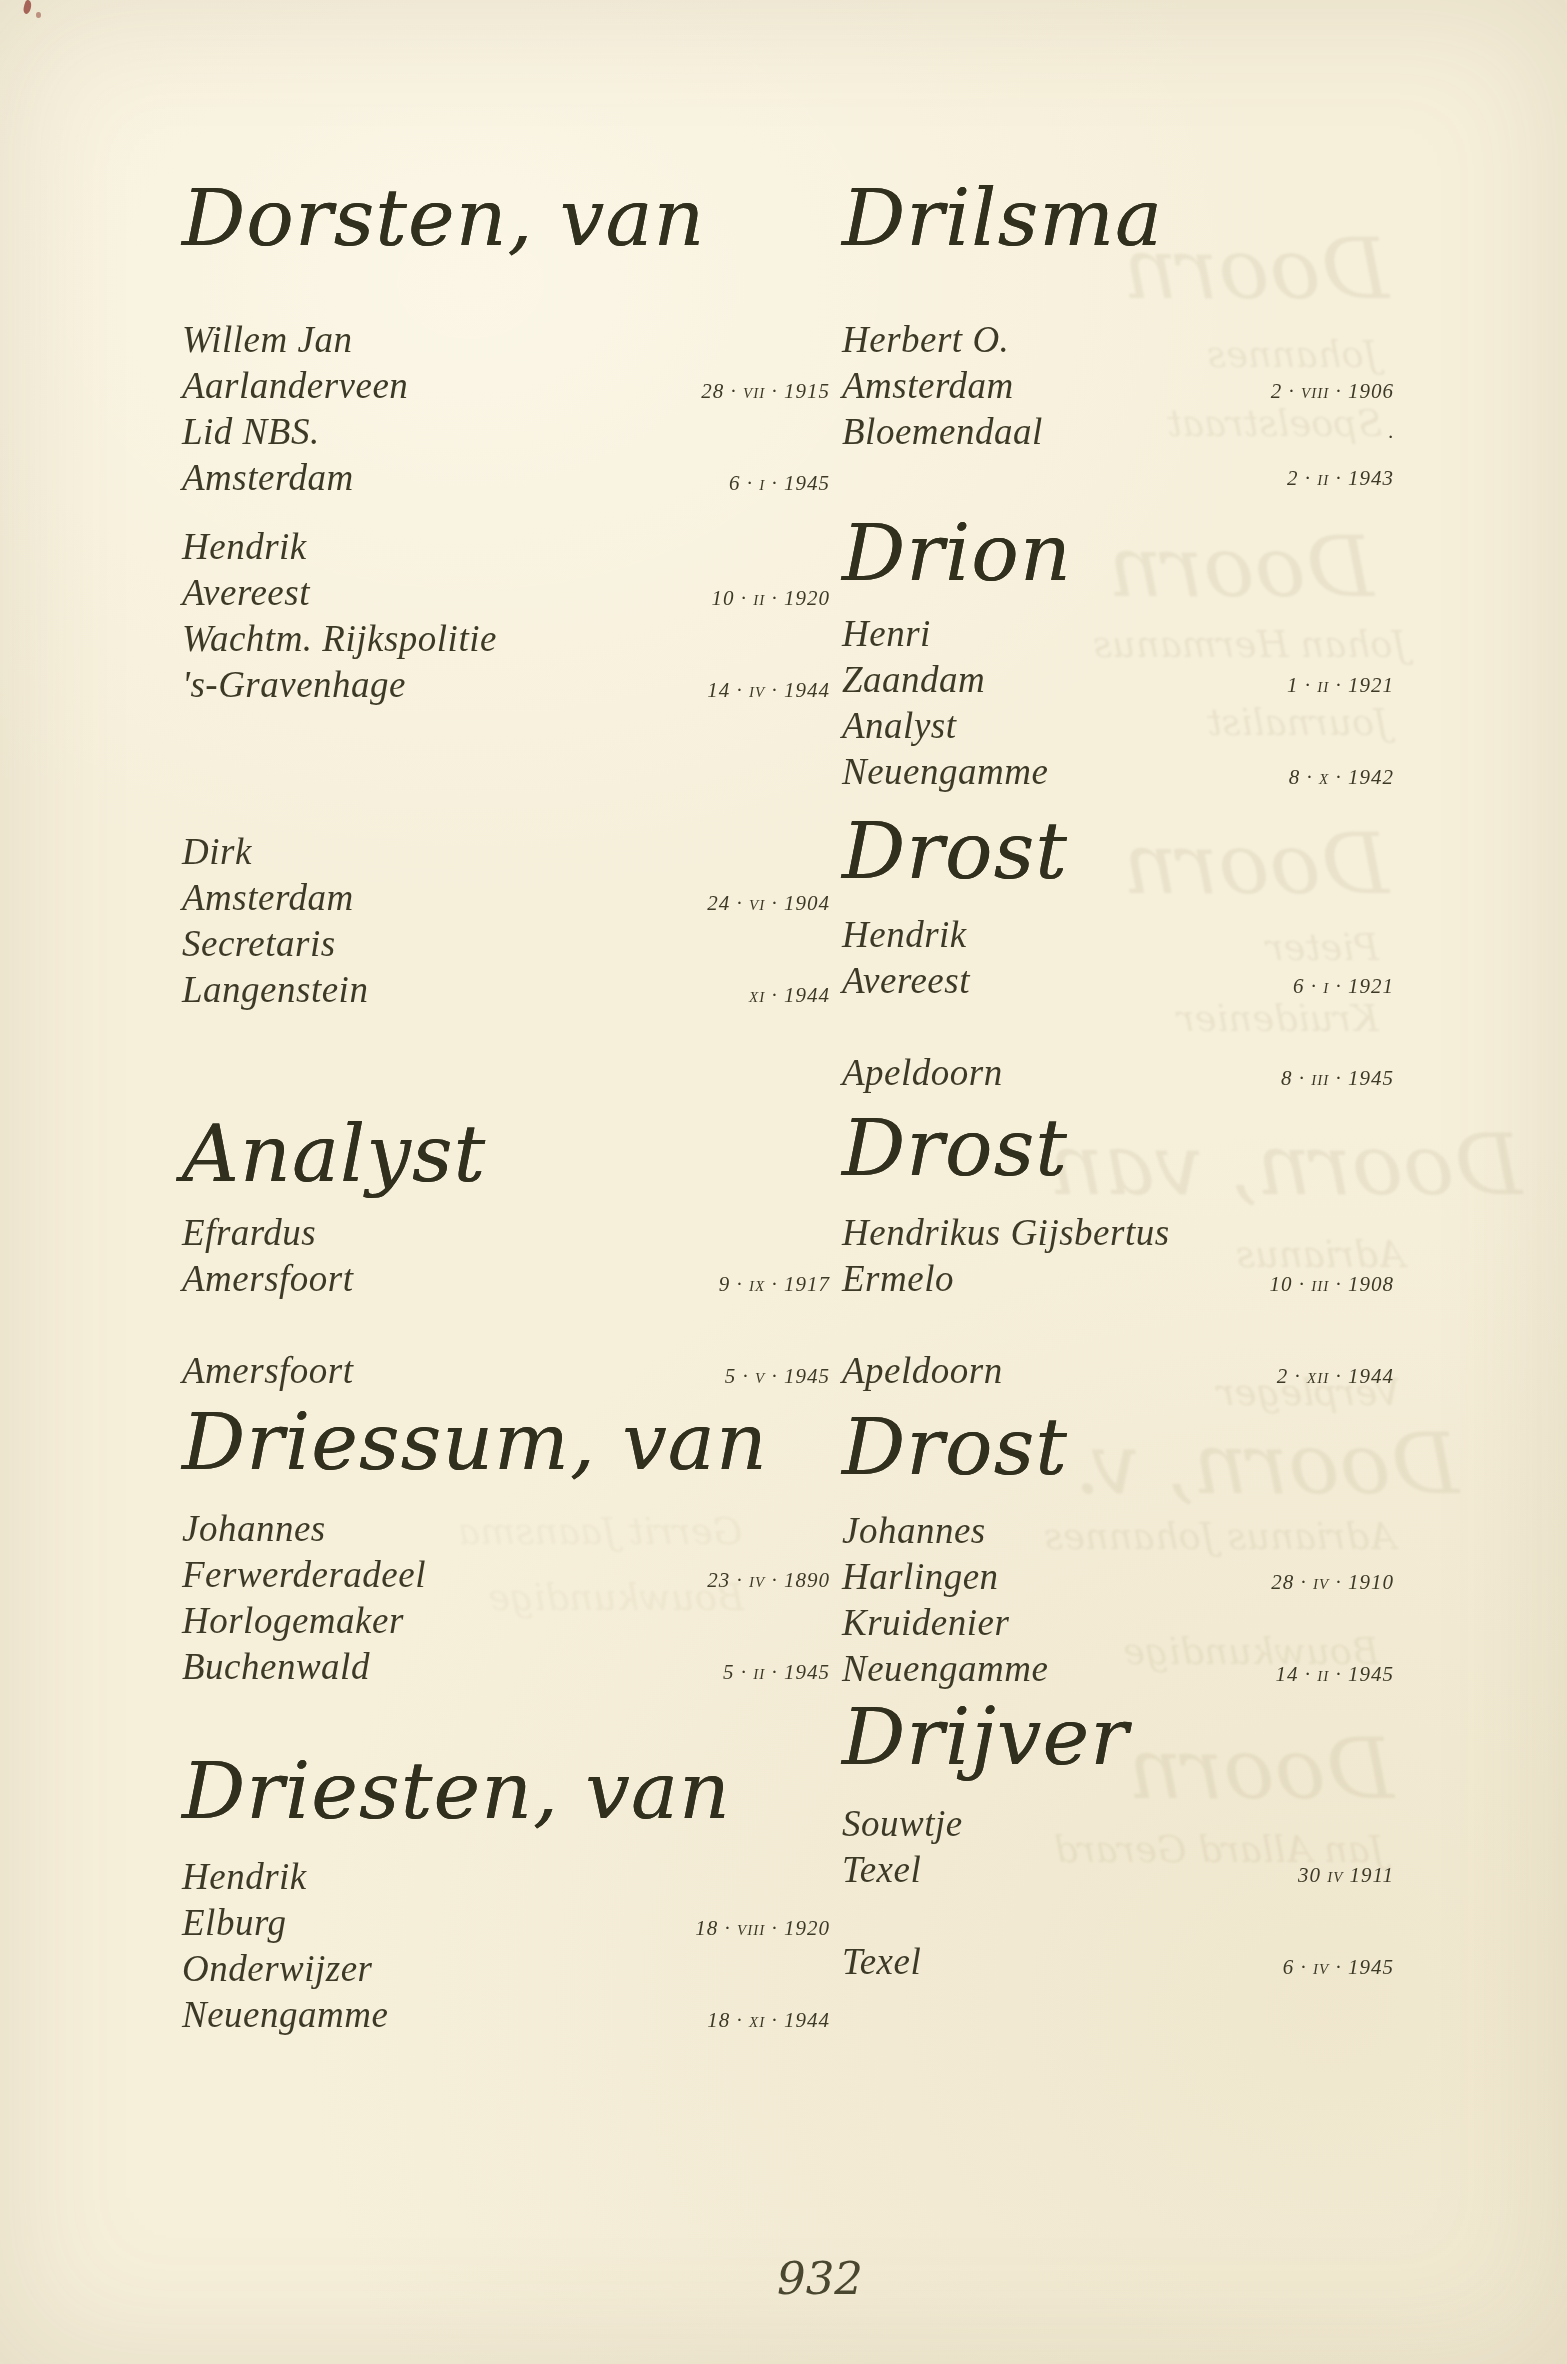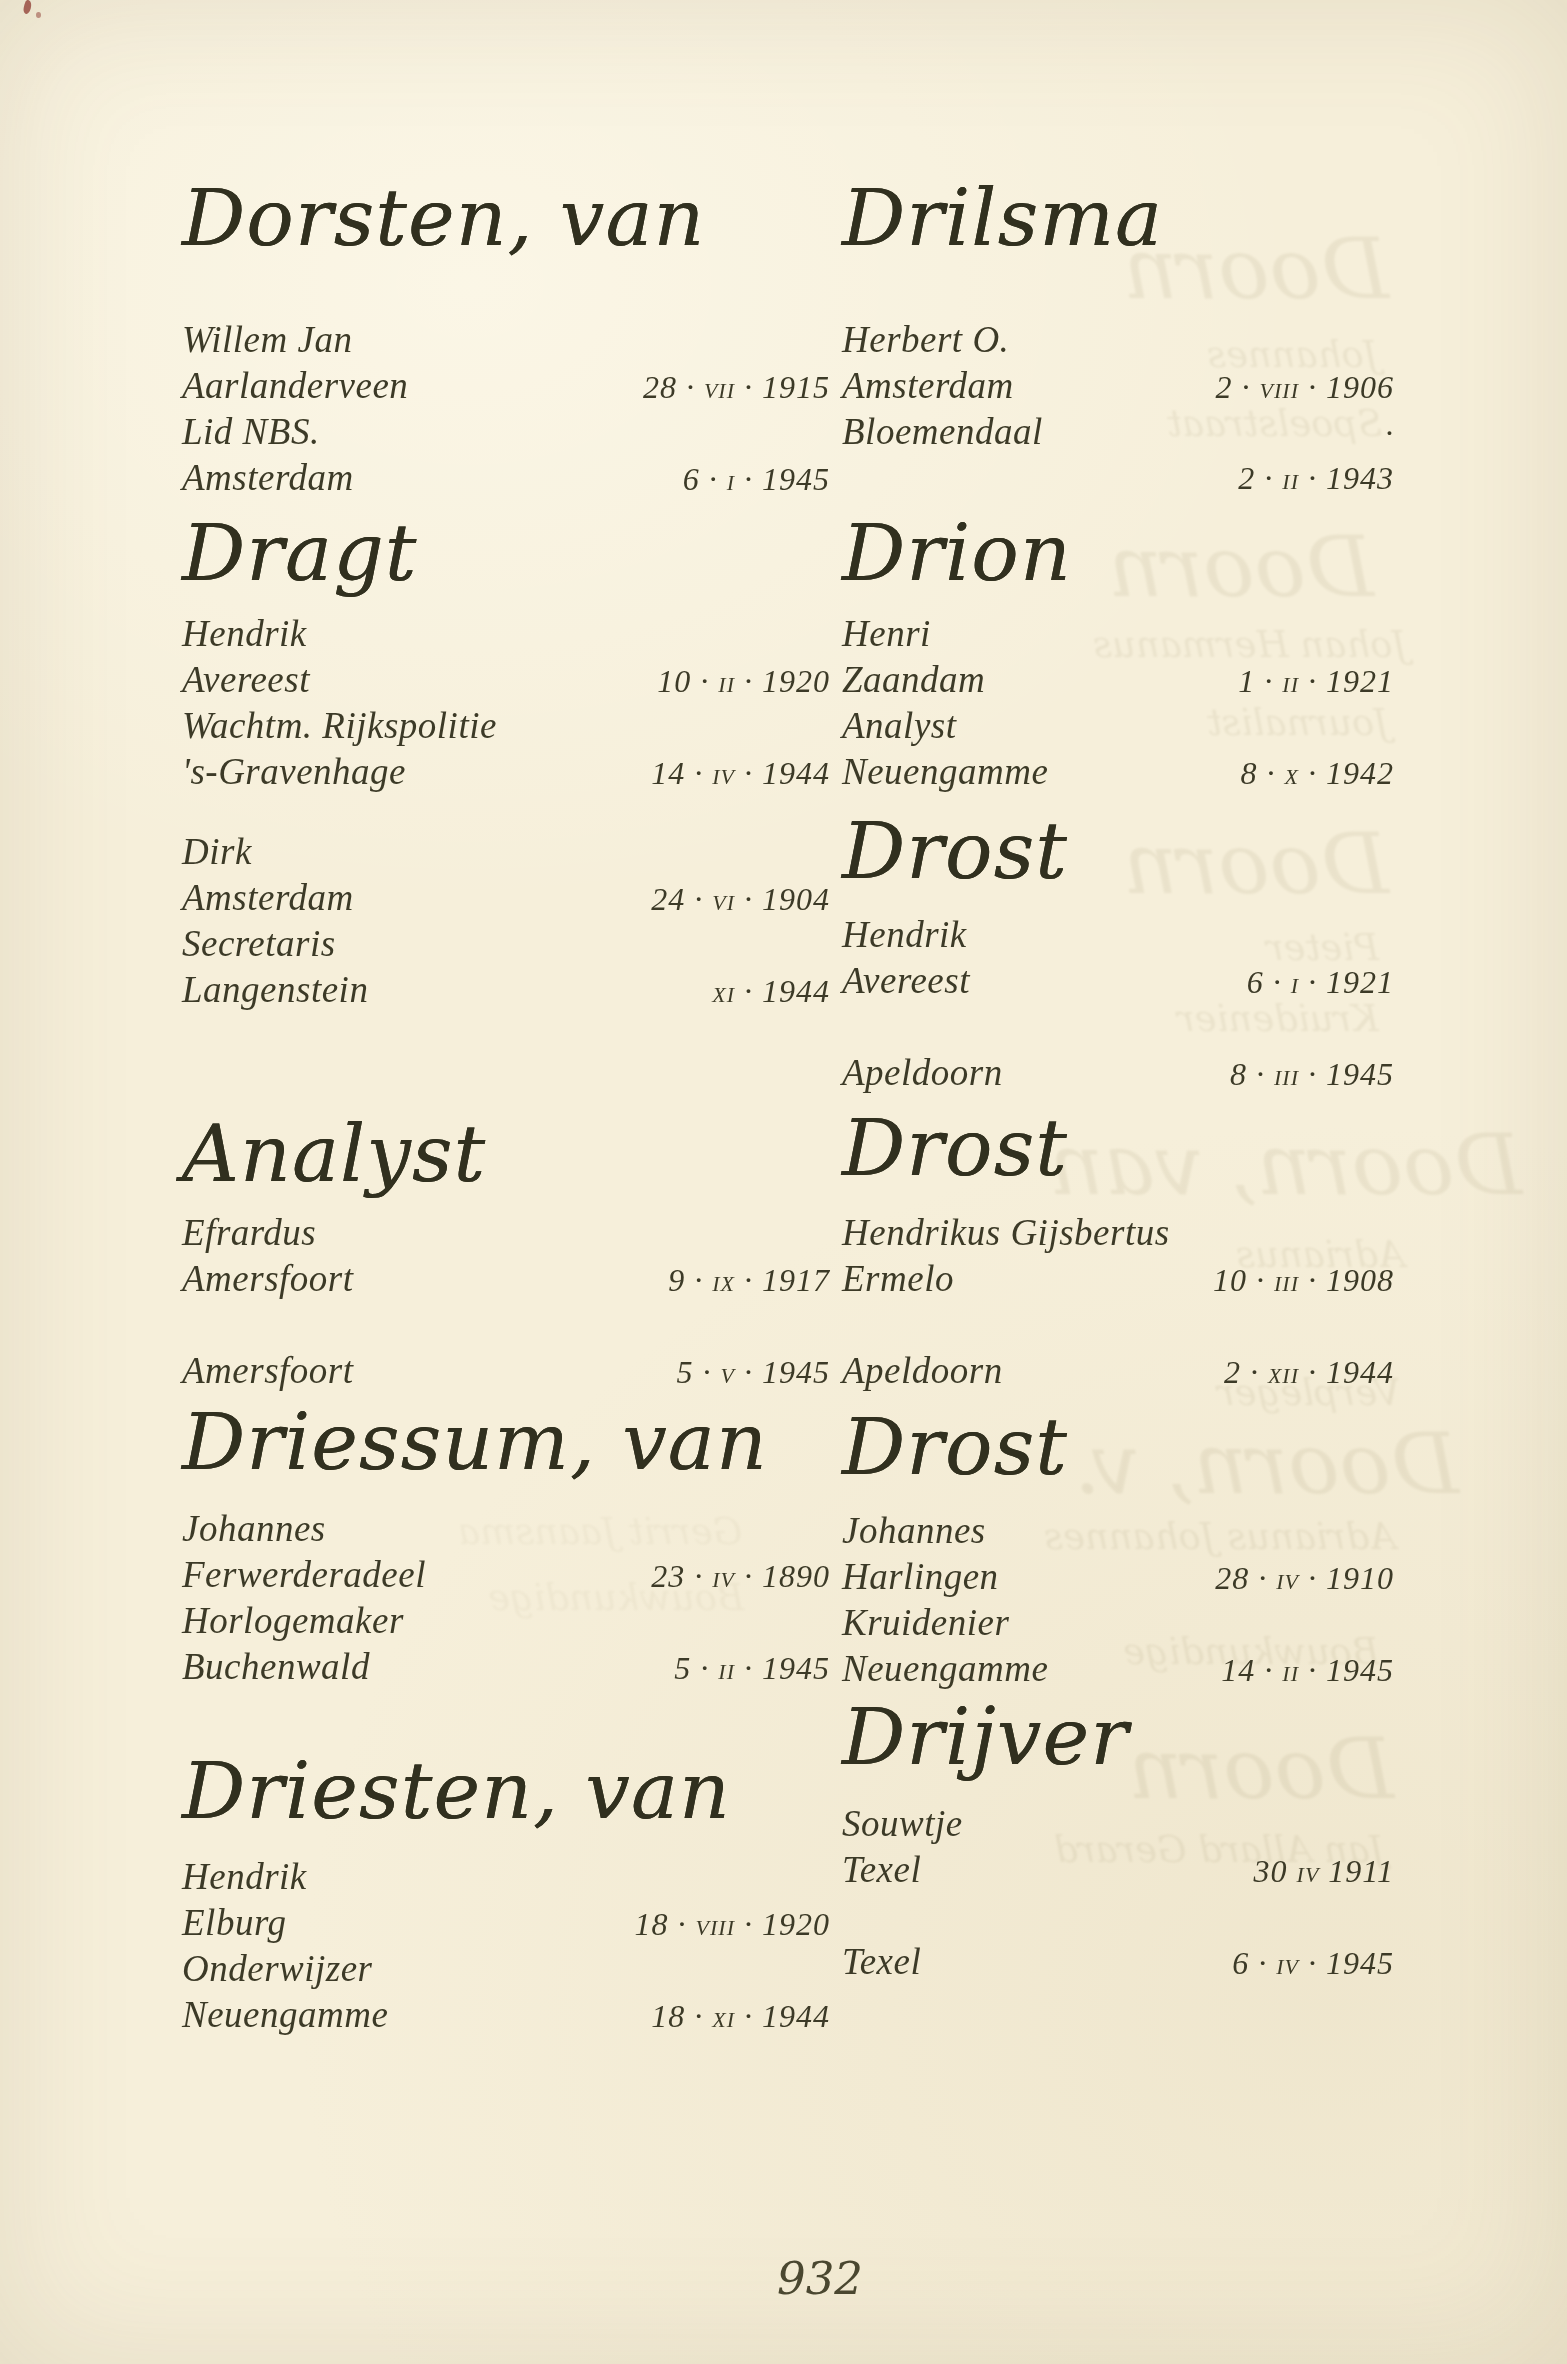--- a/index.html
+++ b/index.html
@@ -77,21 +77,21 @@
     line-height:46px;
     white-space:nowrap;
     font-family:Liberation Serif, serif;
   }
   .row .txt{
     font-size:37px;
     font-style:italic;
     letter-spacing:0.5px;
   }
   .row .date{
-    font-size:32px;
+    font-size:21px;
     font-style:italic;
     font-variant:small-caps;
     letter-spacing:1px;
   }
   
   .col-left  .entry:nth-of-type(1){top:175px;}  .col-left  .entry:nth-of-type(1) .rows{margin-top:55px;}
   .col-left  .entry:nth-of-type(2){top:510px;}  .col-left  .entry:nth-of-type(2) .rows{margin-top:13.8px;}
   .col-left  .entry:nth-of-type(3){top:808px;}  .col-left  .entry:nth-of-type(3) .rows{margin-top:21px;}
   .col-left  .entry:nth-of-type(3) .surname{font-size:59px;line-height:65px;letter-spacing:-1px;}
   .col-left  .entry:nth-of-type(4){top:1111px;} .col-left  .entry:nth-of-type(4) .rows{margin-top:11.8px;}
@@ -162,21 +162,20 @@
           <span class="date"></span>
         </div>
         <div class="row">
           <span class="txt">Amsterdam</span>
           <span class="date">6 · i · 1945</span>
         </div>
       </div>
     </section>
 
     <section class="entry">
-      <h2 class="surname">Dragt</h2>
       <div class="rows">
         <div class="row">
           <span class="txt">Hendrik</span>
           <span class="date"></span>
         </div>
         <div class="row">
           <span class="txt">Avereest</span>
           <span class="date">10 · ii · 1920</span>
         </div>
         <div class="row">

